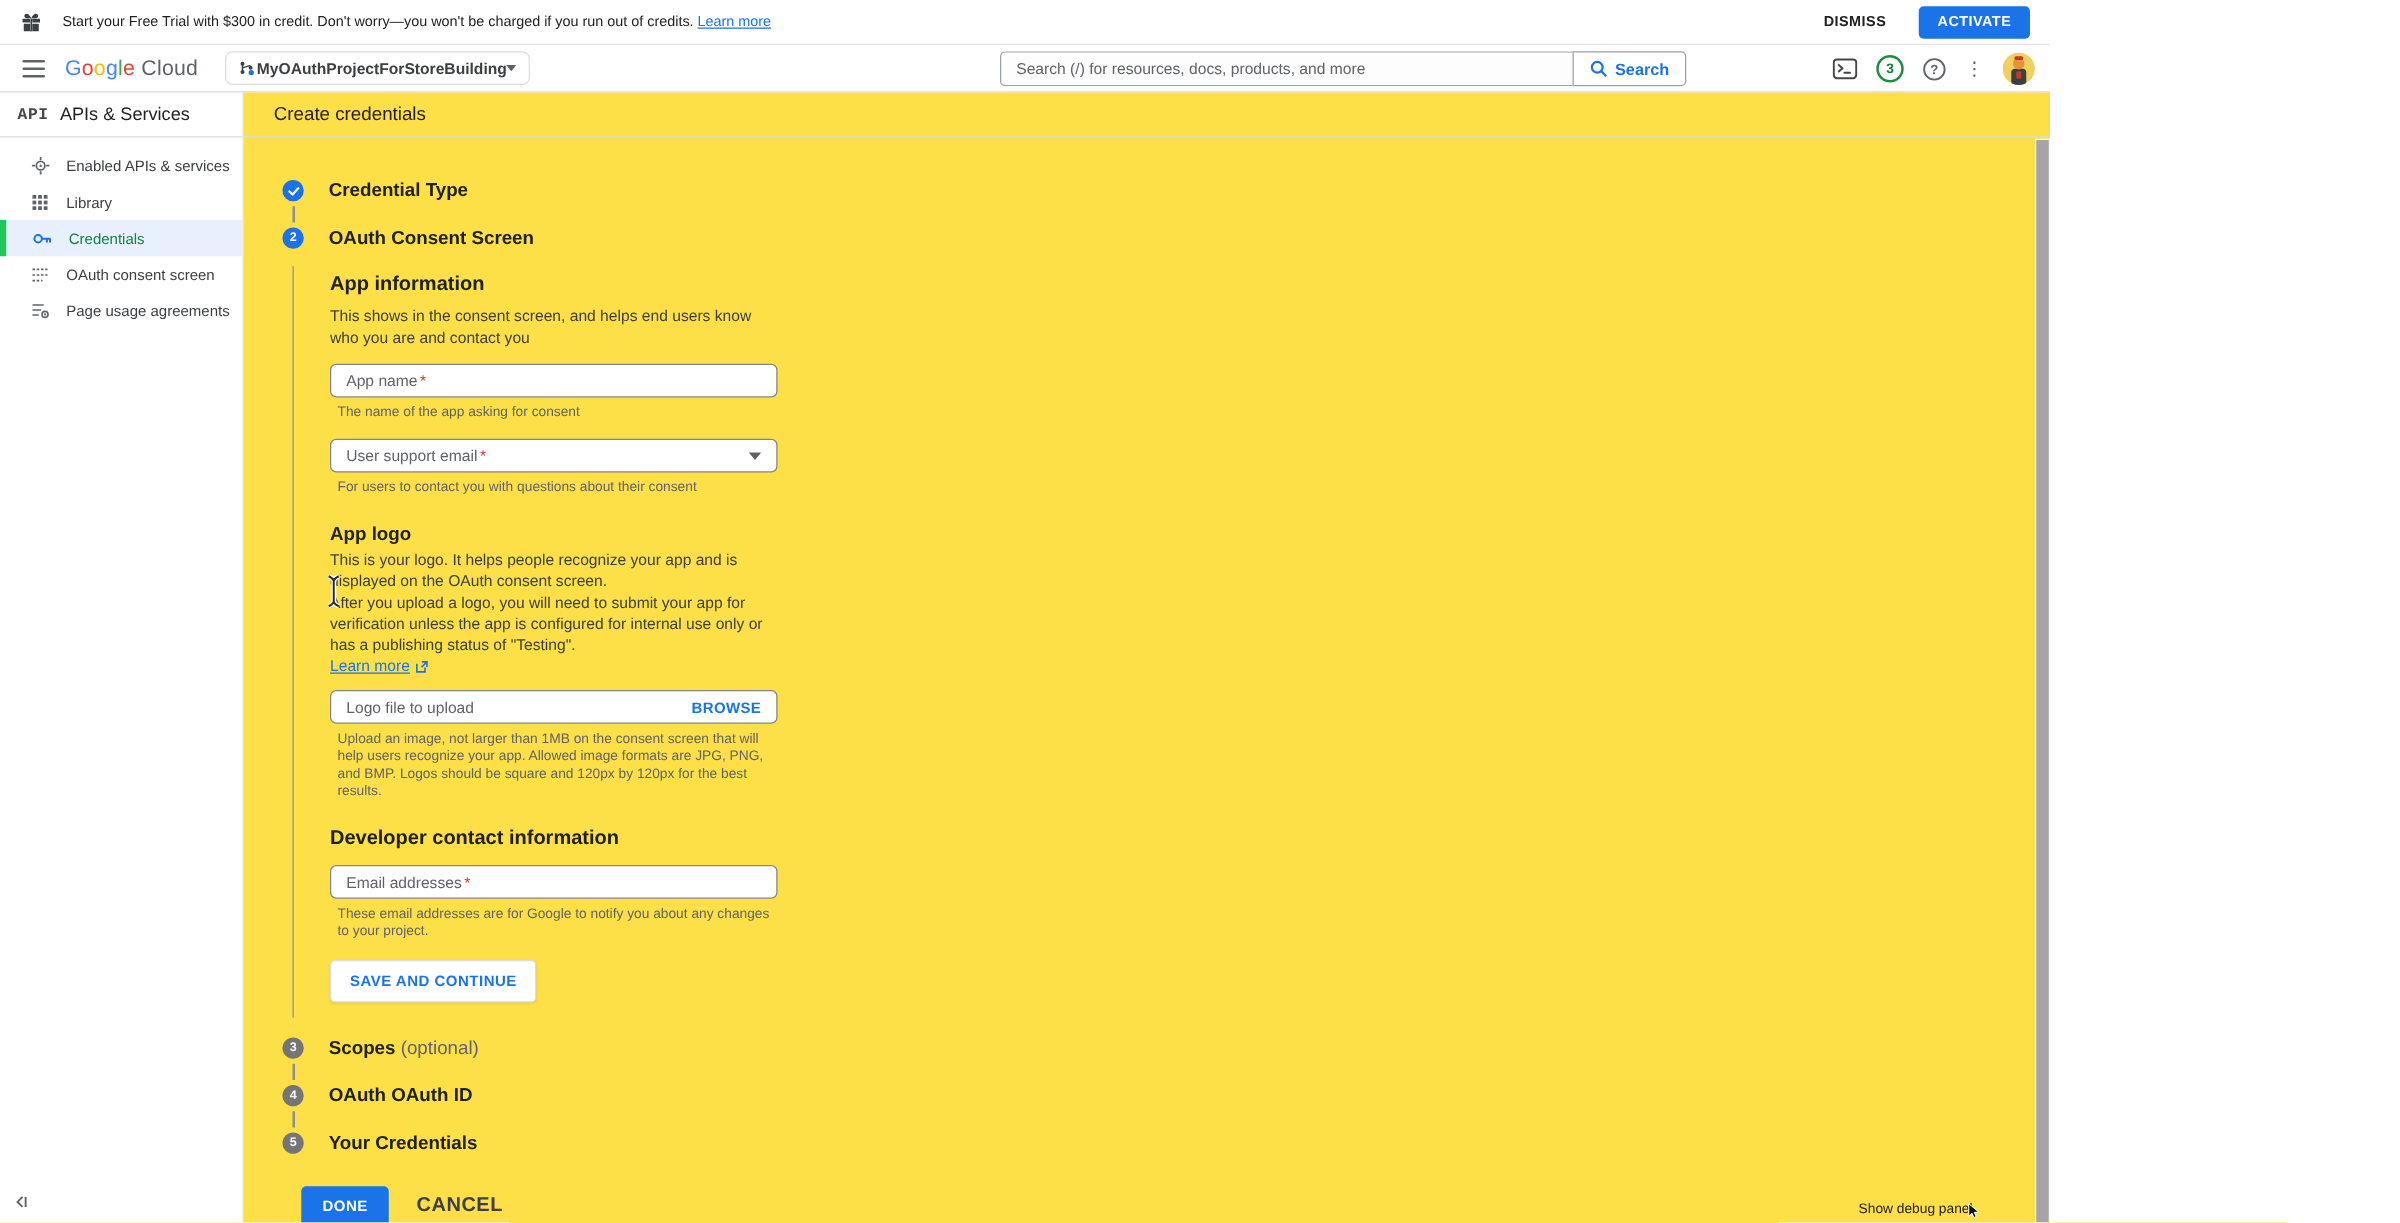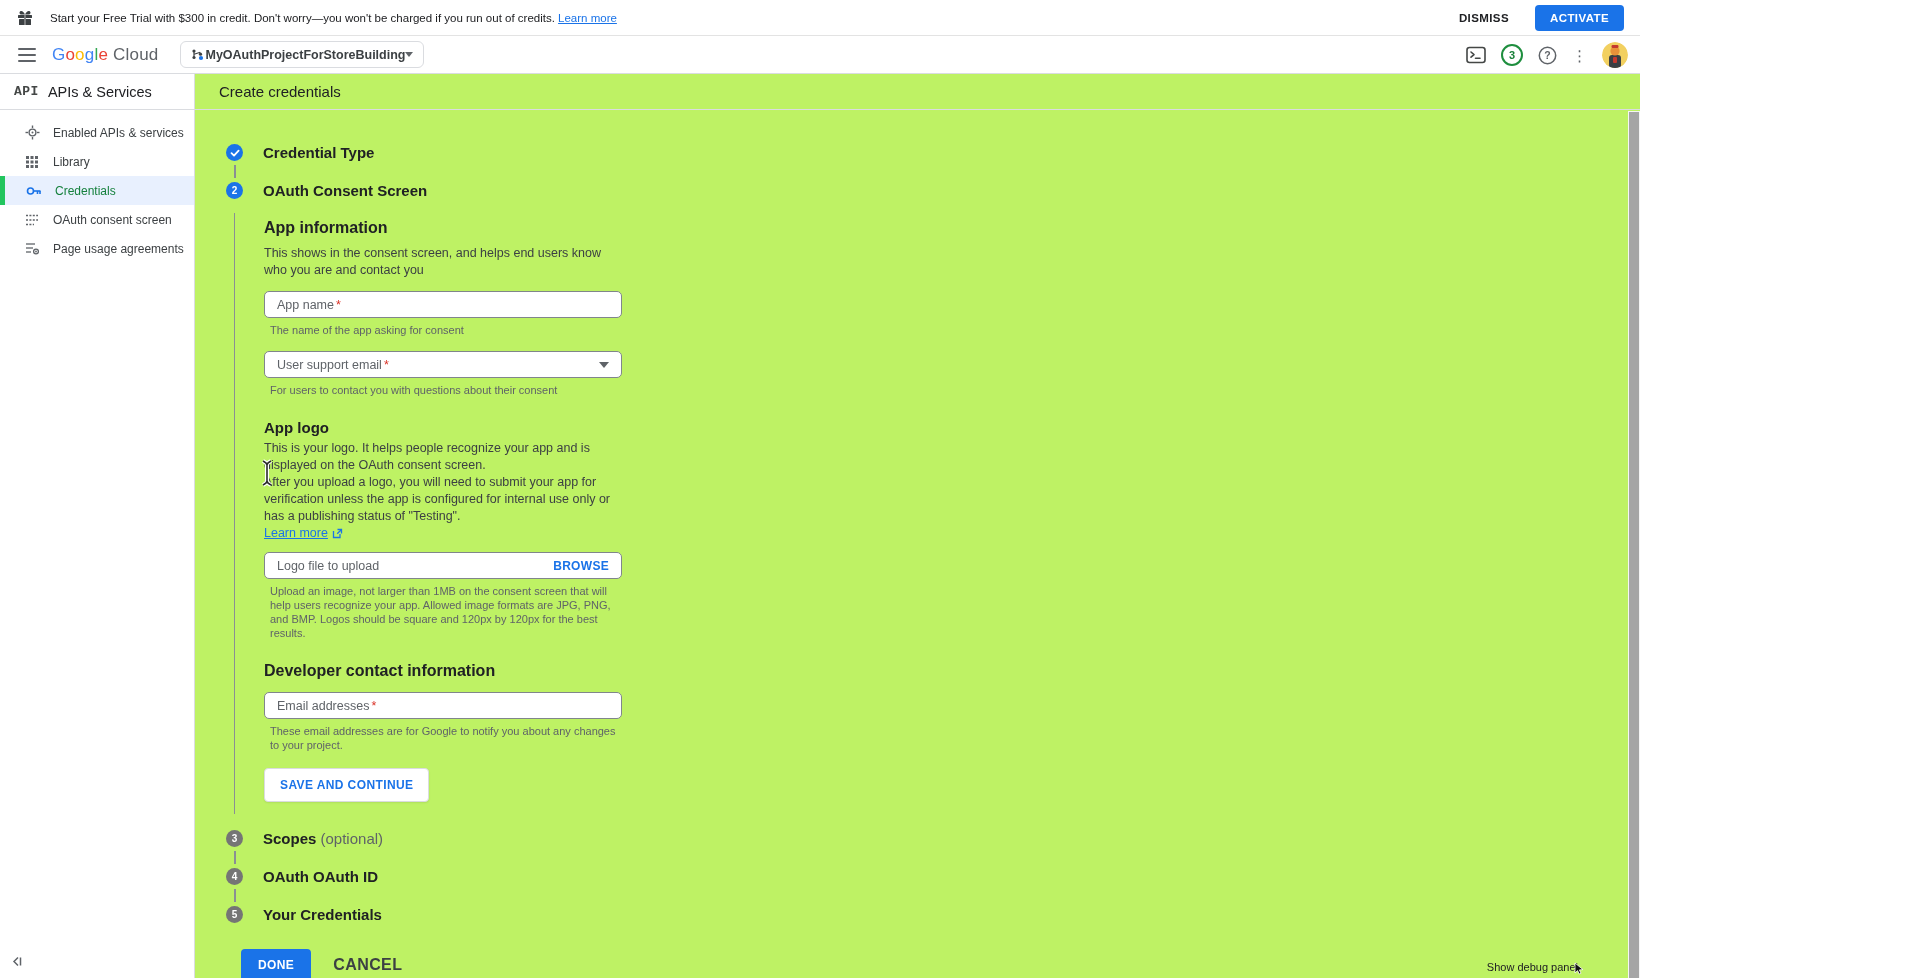--- a/index.html
+++ b/index.html
@@ -48,21 +48,21 @@
   .sidebar { width:195px; border-right:1px solid #dadce0; background:#fff; flex-shrink:0; }
   .sidebar-header { height:36px; display:flex; align-items:center; gap:9px; padding-left:14px; border-bottom:1px solid #dadce0; }
   .api-logo { font-family:Liberation Mono, monospace; font-weight:700; font-size:13px; color:#444746; letter-spacing:.5px; }
   .sidebar-title { font-size:14.5px; color:#202124; }
   .nav { padding-top:8px; }
   .nav-item { height:29px; display:flex; align-items:center; gap:13px; padding-left:21px; font-size:12px; color:#3c4043; cursor:pointer; border-left:3px solid transparent; }
   .nav-item .nav-ic { width:16px; height:16px; display:flex; align-items:center; justify-content:center; color:#5f6368; flex-shrink:0; }
   .nav-item.selected { background:#e8f0fe; color:#15803d; border-left:5px solid #22c55e; }
   .nav-item.selected .nav-ic { color:#1a73e8; }
 
-  .main { flex:1; position:relative; background:#bef264; }
+  .main { flex:1; position:relative; background:#fde047; }
   .main-titlebar { height:36px; border-bottom:1px solid #dadce0; display:flex; align-items:center; padding-left:24px; }
   .main-title { font-size:15px; color:#202124; }
   .content { padding:34px 0 0 31px; }
 
   .step-row { display:flex; align-items:center; gap:20px; }
   .step-circle { width:17px; height:17px; border-radius:50%; background:#1a73e8; color:#fff; display:flex; align-items:center; justify-content:center; font-size:10px; font-weight:700; flex-shrink:0; }
   .step-circle.gray { background:#757575; }
   .step-label { font-size:15px; font-weight:700; color:#202124; }
   .step-label .opt { font-weight:400; color:#5f6368; }
   .connector { width:1.5px; height:13px; background:#8a8f94; margin:4px 0 4px 8px; }
@@ -144,20 +144,30 @@
               <rect x="3.4" y="4" width="1.2" height="6.5"></rect>
               <rect x="4" y="6.7" width="6.5" height="1.2" transform="rotate(-18 4 7)"></rect>
             </g>
             <circle cx="11" cy="11" r="2.1" fill="#1a73e8"></circle>
           </svg>
       </span>
       <span class="proj-name">MyOAuthProjectForStoreBuilding</span>
       <span class="caret"></span>
     </div>
 
+    <div class="search-wrap">
+      <input class="search-input" placeholder="Search (/) for resources, docs, products, and more" style="">
+      <button class="search-btn">
+        <svg width="14" height="14" viewBox="0 0 14 14">
+            <circle cx="5.8" cy="5.8" r="4.3" fill="none" stroke="#1a73e8" stroke-width="1.8"></circle>
+            <line x1="9" y1="9" x2="13" y2="13" stroke="#1a73e8" stroke-width="1.8"></line>
+          </svg>
+        <span>Search</span>
+      </button>
+    </div>
 
     <div class="appbar-right">
       <button class="icon-btn">
         <svg width="20" height="18" viewBox="0 0 20 18">
             <rect x="1" y="1.5" width="18" height="15" rx="2.5" fill="none" stroke="#444746" stroke-width="1.6"></rect>
             <path d="M5 6 l3 2.6 -3 2.6" fill="none" stroke="#444746" stroke-width="1.6" stroke-linecap="round" stroke-linejoin="round"></path>
             <line x1="9.5" y1="12.2" x2="14" y2="12.2" stroke="#444746" stroke-width="1.6" stroke-linecap="round"></line>
           </svg>
       </button>
       <div class="badge-3">

